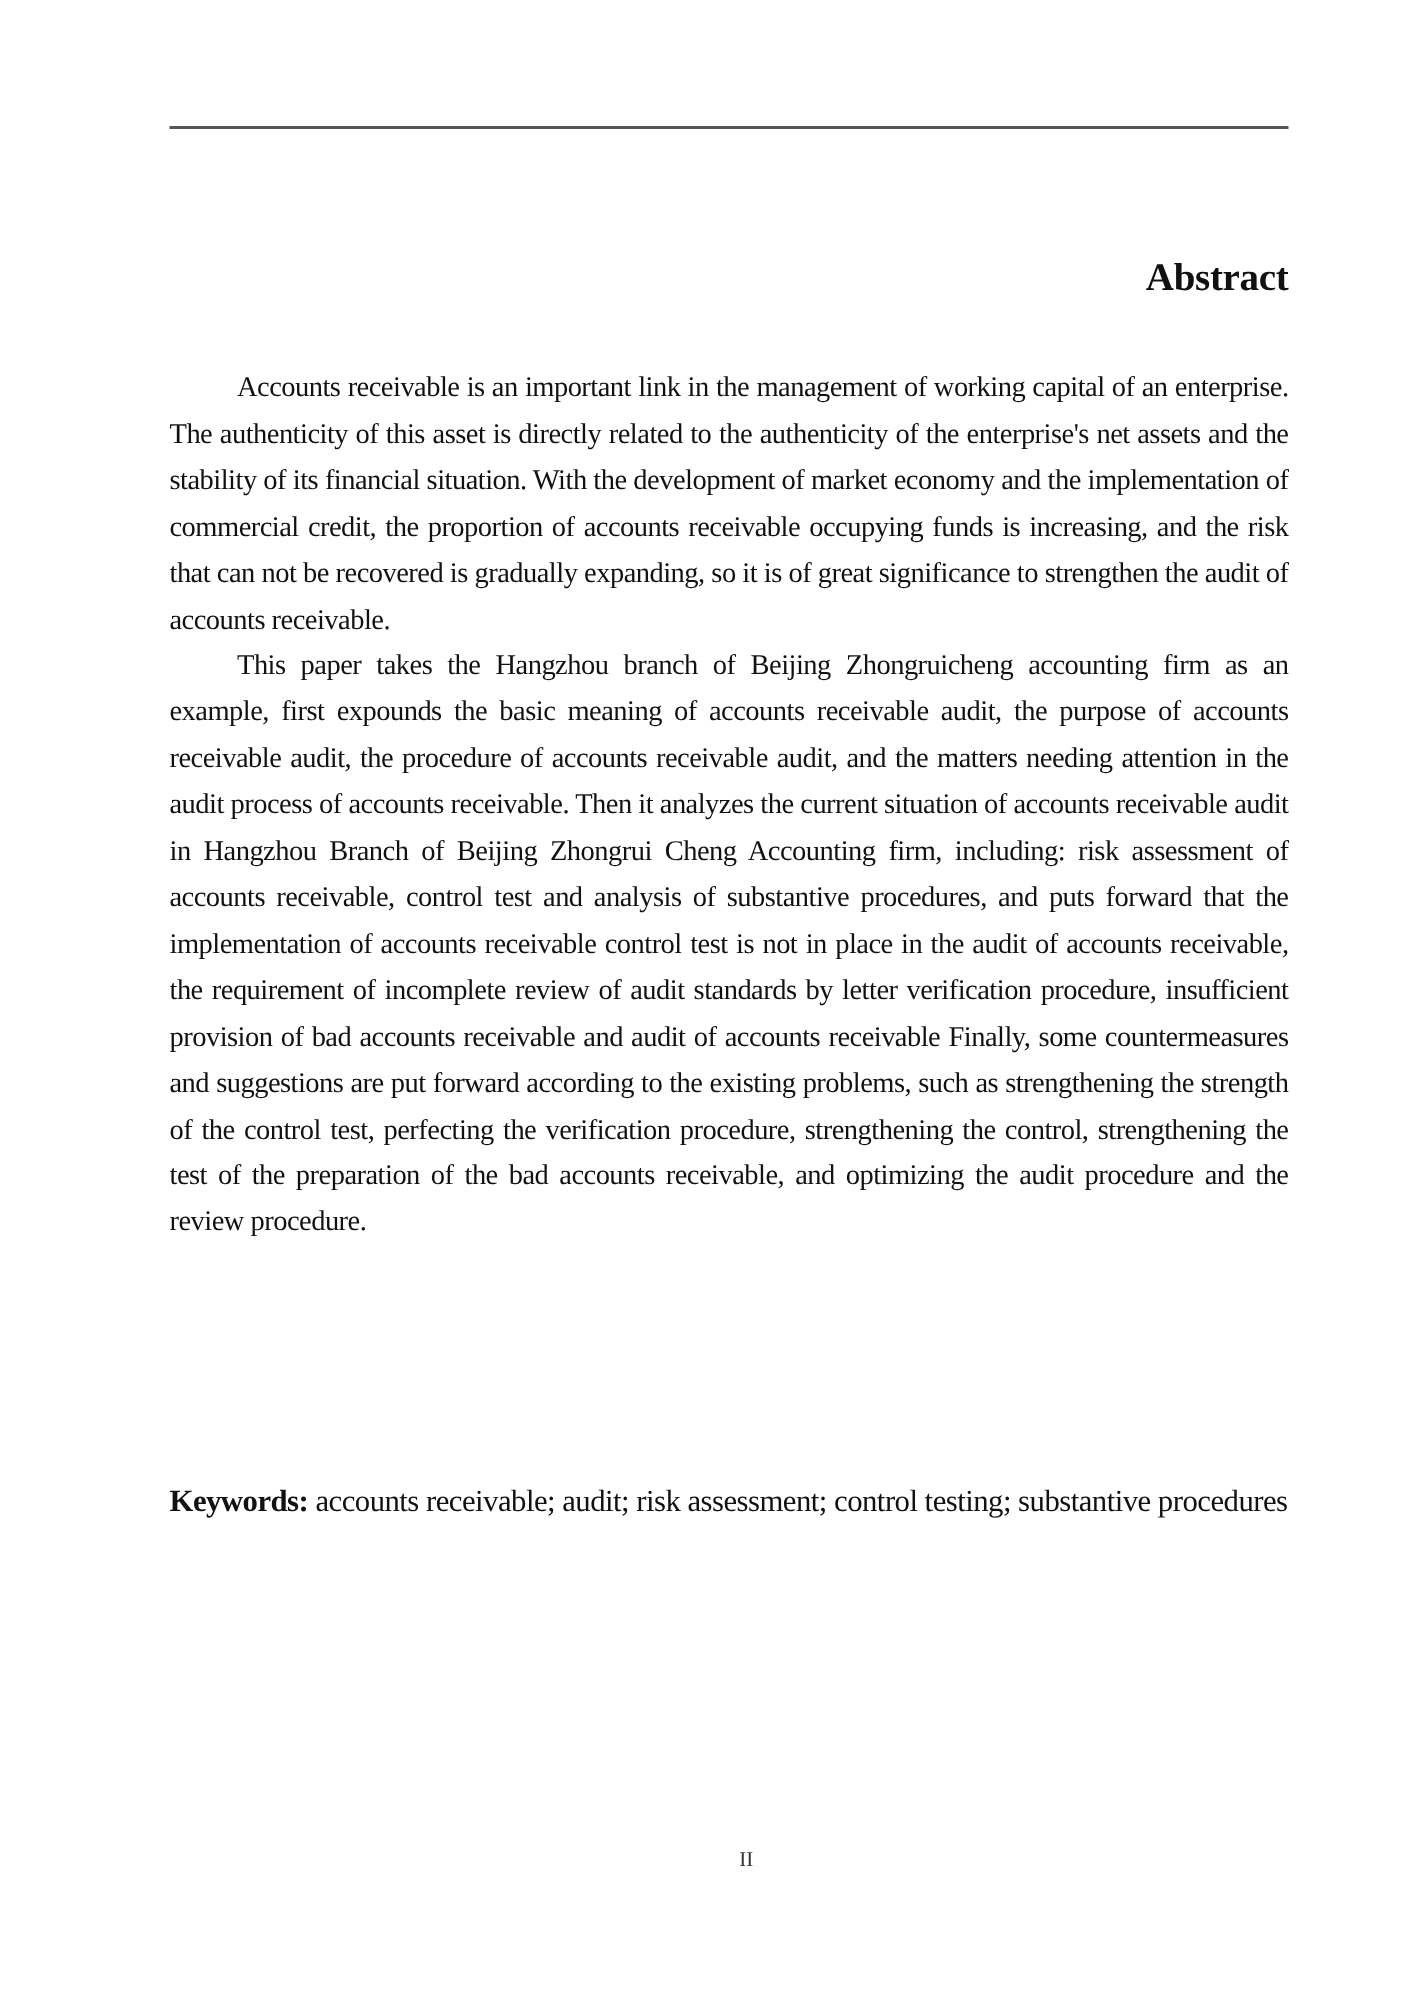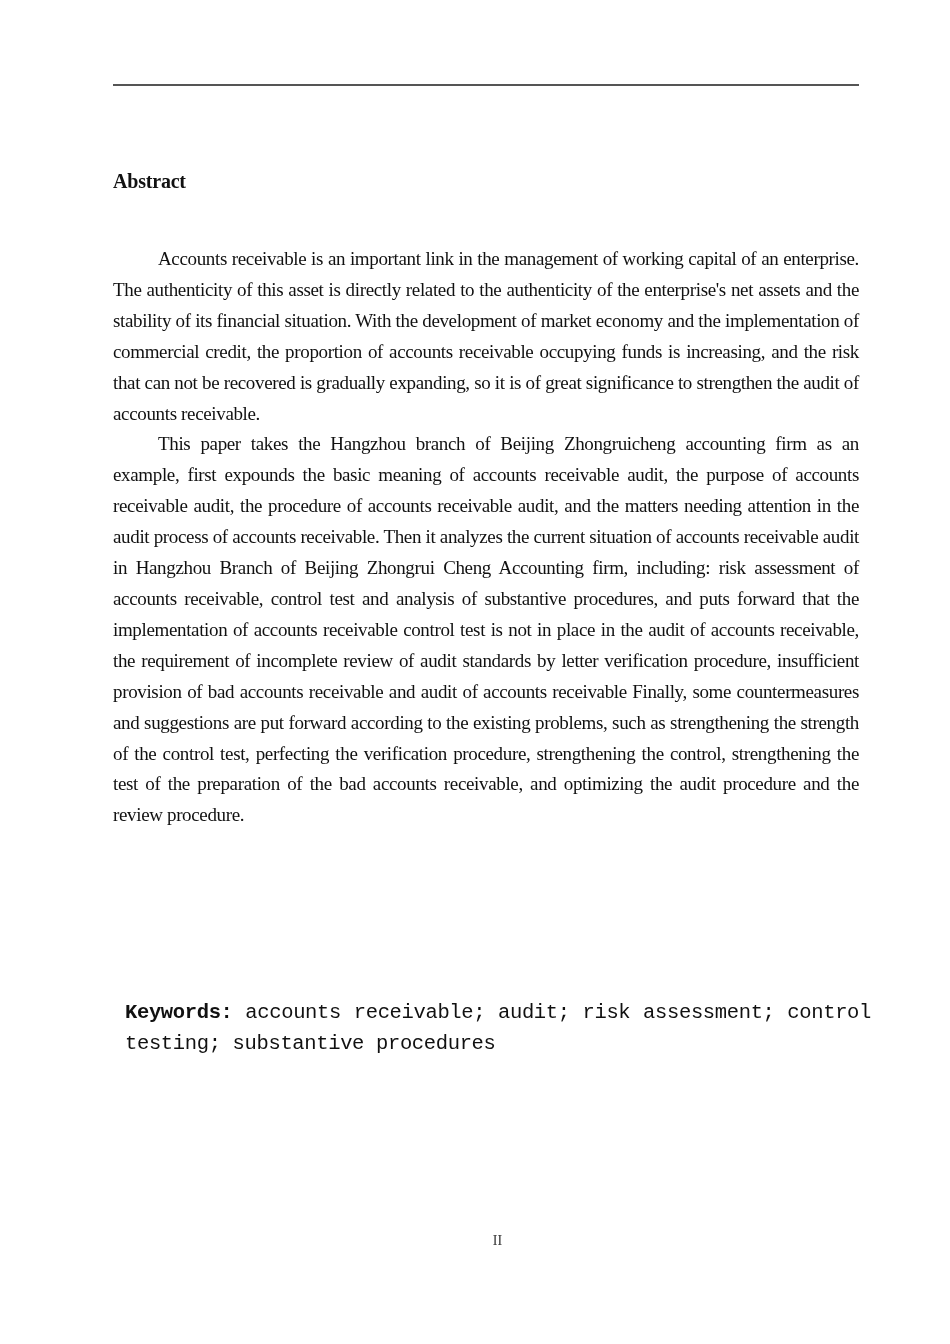--- a/index.html
+++ b/index.html
@@ -1,26 +1,26 @@
 <!DOCTYPE html>
 <html><head>
 <meta charset="utf-8">
 <style>
   html, body { margin: 0; padding: 0; background: #ffffff; }
   body { width: 950px; height: 1344px; position: relative; overflow: hidden;
          font-family: "Liberation Serif", "DejaVu Serif", serif; color: #111; }
   .header-rule { position: absolute; left: 113px; top: 84px; width: 746px; height: 0;
                  border-top: 2px solid #555; }
-  .title { position: absolute; left: 113px; top: 170px; width: 746px; text-align: left;
-           font-size: 20px; font-weight: bold; margin: 0; letter-spacing: -0.2px; }
+  .title { position: absolute; left: 113px; top: 170px; width: 746px; text-align: right;
+           font-size: 26px; font-weight: bold; margin: 0; letter-spacing: -0.2px; }
   .body { position: absolute; left: 113px; top: 244px; width: 746px; }
   .para { margin: 0; font-size: 19px; line-height: 30.9px; text-align: justify;
           text-indent: 45px; letter-spacing: -0.35px; word-spacing: 0px; }
   .keywords { position: absolute; left: 113px; top: 986px; width: 746px;
-              font-size: 20.5px; line-height: 30.9px; text-align: justify; letter-spacing: -0.35px; margin: 12px; font-family: Liberation Mono, monospace; }
+              font-size: 20.5px; line-height: 30.9px; text-align: justify; letter-spacing: -0.35px; margin: 0; }
   .kw-label { font-weight: bold; }
   .page-number { position: absolute; left: 0; width: 995px; top: 1233px; text-align: center;
                  font-size: 14px; color: #333; }
 </style>
 </head>
 <body>
 
 <div class="header-rule"></div>
 
 <h1 class="title">Abstract</h1>

